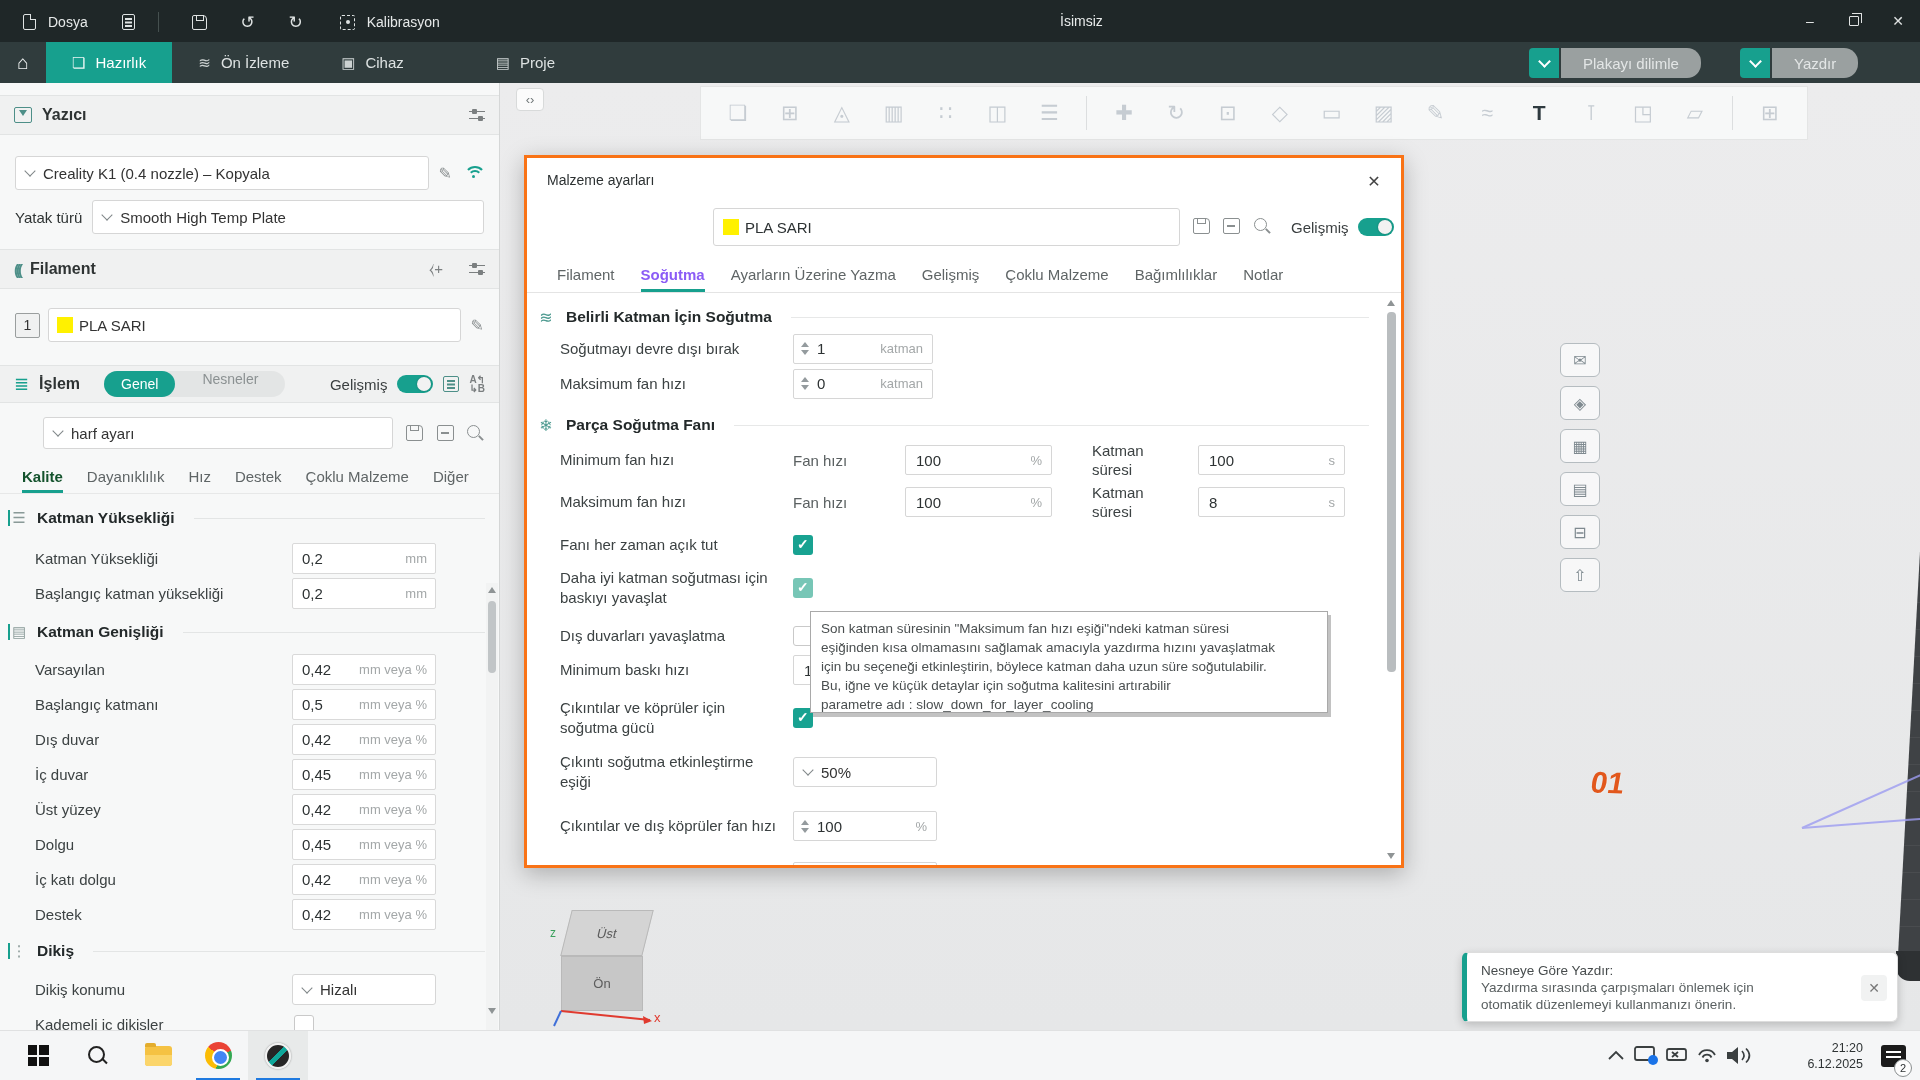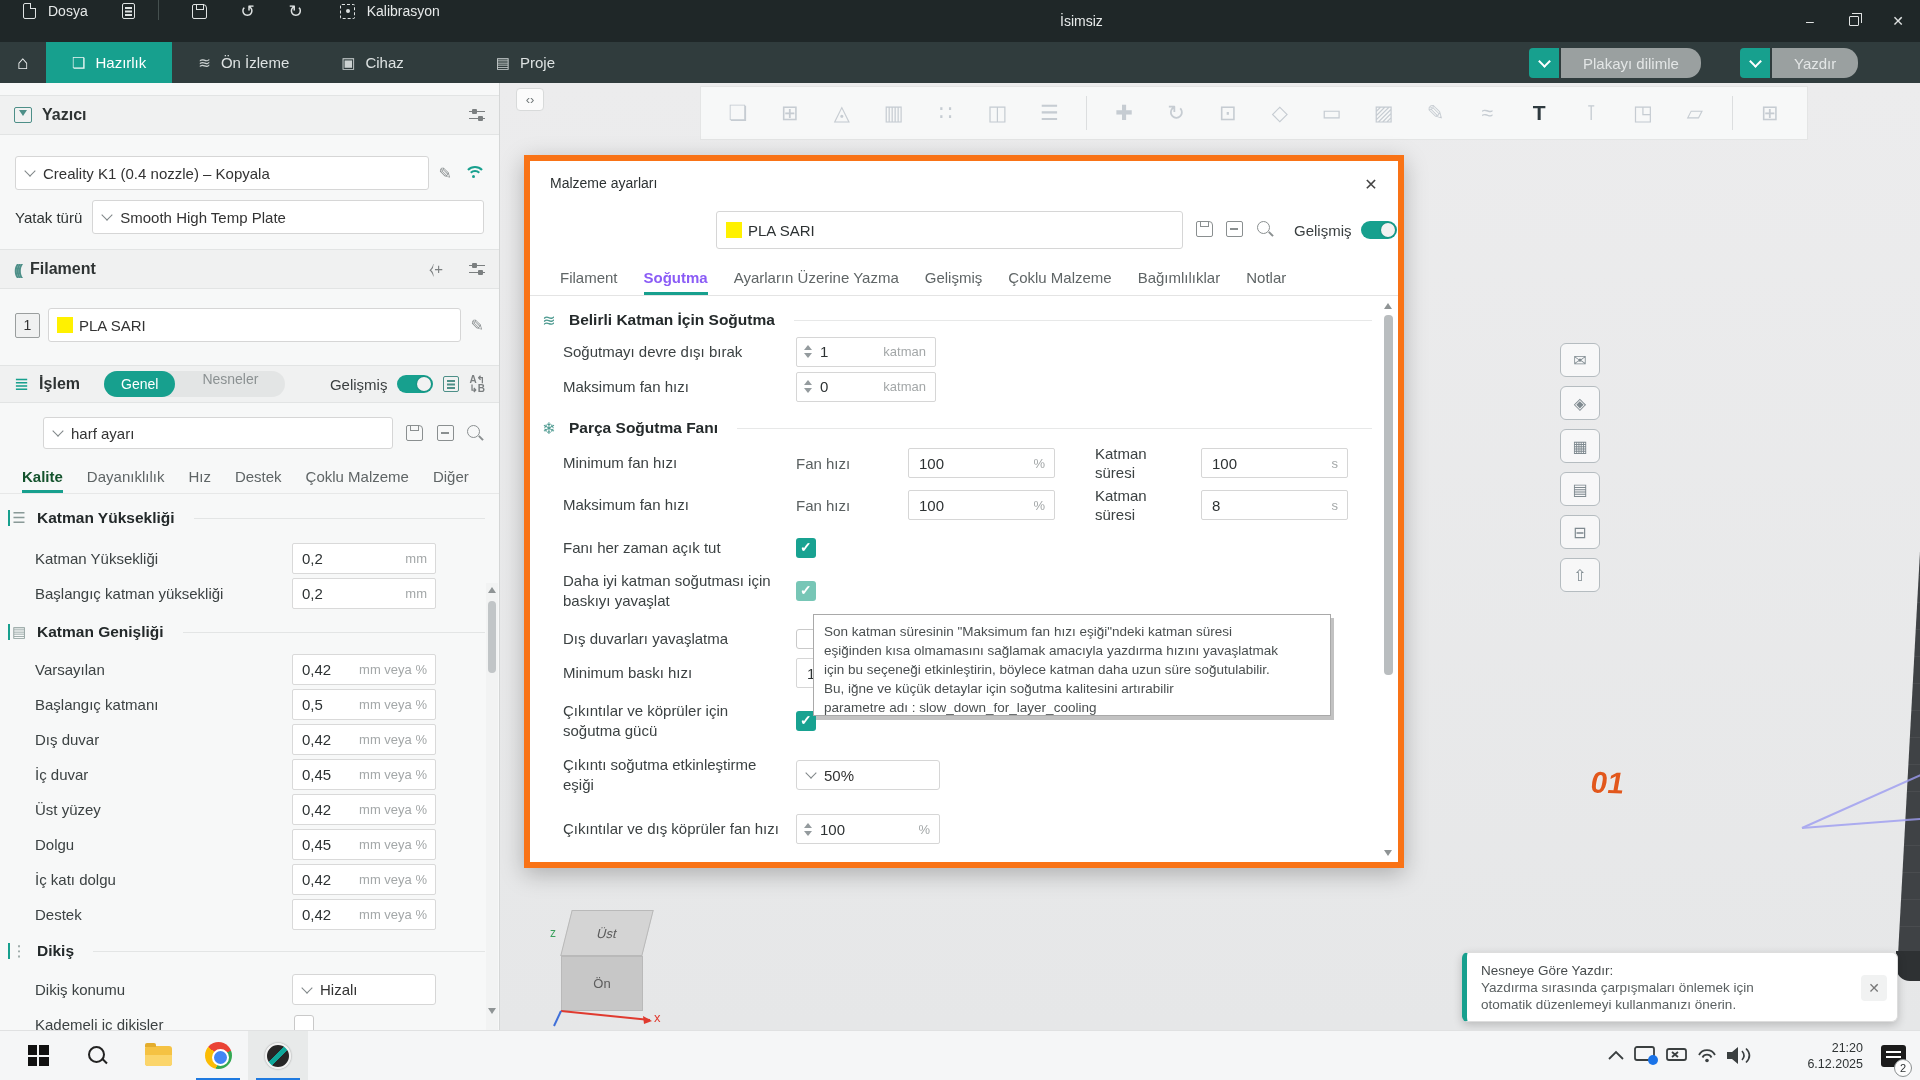--- a/index.html
+++ b/index.html
@@ -1,18 +1,18 @@
 <!DOCTYPE html>
 <html><head>
 <meta charset="utf-8">
 <style>
   *{box-sizing:border-box;margin:0;padding:0}
   html,body{width:1920px;height:1080px;overflow:hidden;font-family:"Liberation Sans",sans-serif;background:#e9eaea;position:relative}
   
-  .titlebar{position:absolute;left:0;top:0;width:1920px;height:44px;background:#1f2728;display:flex;align-items:flex-start;color:#e6e9e9;z-index:40;font-size:14px}
+  .titlebar{position:absolute;left:0;top:0;width:1920px;height:44px;background:#1f2728;display:flex;align-items:center;color:#e6e9e9;z-index:40;font-size:14px}
   .tb-group{display:flex;align-items:center;gap:8px}
   .tb-ic{display:inline-flex;align-items:center;justify-content:center;width:22px;height:22px;color:#dfe3e3}
   .i-page{width:13px;height:16px;border:1.5px solid #dfe3e3;border-radius:2px;position:relative}
   .i-page::after{content:"";position:absolute;right:-1px;top:-1px;width:5px;height:5px;background:#1f2728;border-left:1.5px solid #dfe3e3;border-bottom:1.5px solid #dfe3e3}
   .i-doc{width:13px;height:16px;border:1.5px solid #dfe3e3;border-radius:2px;position:relative}
   .i-doc::after{content:"";position:absolute;left:2px;right:2px;top:3px;height:1.5px;background:#dfe3e3;box-shadow:0 3.5px 0 #dfe3e3,0 7px 0 #dfe3e3}
   .i-savefloppy{width:15px;height:15px;border:1.5px solid #dfe3e3;border-radius:2px 4px 2px 2px;position:relative}
   .i-savefloppy::after{content:"";position:absolute;left:3px;top:-1px;width:6px;height:5px;border:1.5px solid #dfe3e3;border-top:none}
   .i-calib{width:15px;height:15px;border:1.5px dashed #dfe3e3;border-radius:2px;position:relative}
   .i-calib::after{content:"";position:absolute;left:50%;top:50%;width:4px;height:4px;transform:translate(-50%,-50%);background:#dfe3e3;border-radius:50%}
@@ -109,21 +109,21 @@
   .side-tools{position:absolute;left:1560px;top:343px;display:flex;flex-direction:column;gap:9px;z-index:3}
   .side-tool{width:40px;height:34px;background:rgba(252,252,252,.72);border:1px solid #b5bcc0;border-radius:6px;display:flex;align-items:center;justify-content:center;font-size:16px;color:#7f8a90}
   .plate-num{position:absolute;left:1591px;top:766px;font-size:30px;font-weight:bold;color:#e2571c;transform:skewX(-8deg) rotate(2deg);z-index:3;text-shadow:1px 1px 0 rgba(255,255,255,.25)}
   .axes{position:absolute;left:548px;top:898px;width:130px;height:132px;z-index:3}
   .ax-face{position:absolute;background:#d4d4d4;border:1px solid #b9b9b9;display:flex;align-items:center;justify-content:center;font-size:13px;color:#5c5c5c}
   .ax-top{left:18px;top:12px;width:82px;height:46px;transform:skewX(-14deg)}
   .ax-front{left:13px;top:58px;width:82px;height:55px;background:#c7c7c7}
   .ax-x{position:absolute;left:106px;top:112px;color:#e03a2f;font-size:13px}
   .ax-z{position:absolute;left:2px;top:28px;color:#3aa05c;font-size:12px}
   
-  .dialog{position:absolute;left:524px;top:155px;width:880px;height:713px;background:#fff;border:6px solid #f97316;box-shadow:0 6px 22px rgba(0,0,0,.25);z-index:20;overflow:hidden}
+  .dialog{position:absolute;left:524px;top:155px;width:880px;height:713px;background:#fff;border:3px solid #f97316;box-shadow:0 6px 22px rgba(0,0,0,.25);z-index:20;overflow:hidden}
   .dlg-title{position:absolute;left:20px;top:14px;font-size:14px;color:#2c3132}
   .dlg-close{position:absolute;right:14px;top:10px;width:26px;height:26px;display:flex;align-items:center;justify-content:center;font-size:16px;color:#444}
   .dlg-name{position:absolute;left:186px;top:50px;width:467px;height:38px;border:1px solid #d6d6d6;border-radius:3px;display:flex;align-items:center;padding:0 9px;gap:6px;font-size:15px;color:#2d3233}
   .dlg-tools{position:absolute;left:666px;top:59px;display:flex;align-items:center;gap:13px}
   .dlg-adv{position:absolute;left:764px;top:60px;display:flex;align-items:center;gap:9px}
   .dtabs{position:absolute;left:0;top:108px;width:880px;height:27px;border-bottom:1px solid #e4e4e4;display:flex;gap:26px;padding-left:30px}
   .dtab{font-size:15px;color:#5f6566;padding-bottom:6px;border-bottom:3px solid transparent;white-space:nowrap}
   .dtab.active{color:#8b5cf6;font-weight:bold;border-bottom-color:#17a08e}
   .dcontent{position:absolute;left:0;top:135px;width:858px;bottom:0;padding-top:10px;overflow:hidden}
   .dsechdr{display:flex;align-items:center;gap:9px;padding-left:8px;height:28px}

